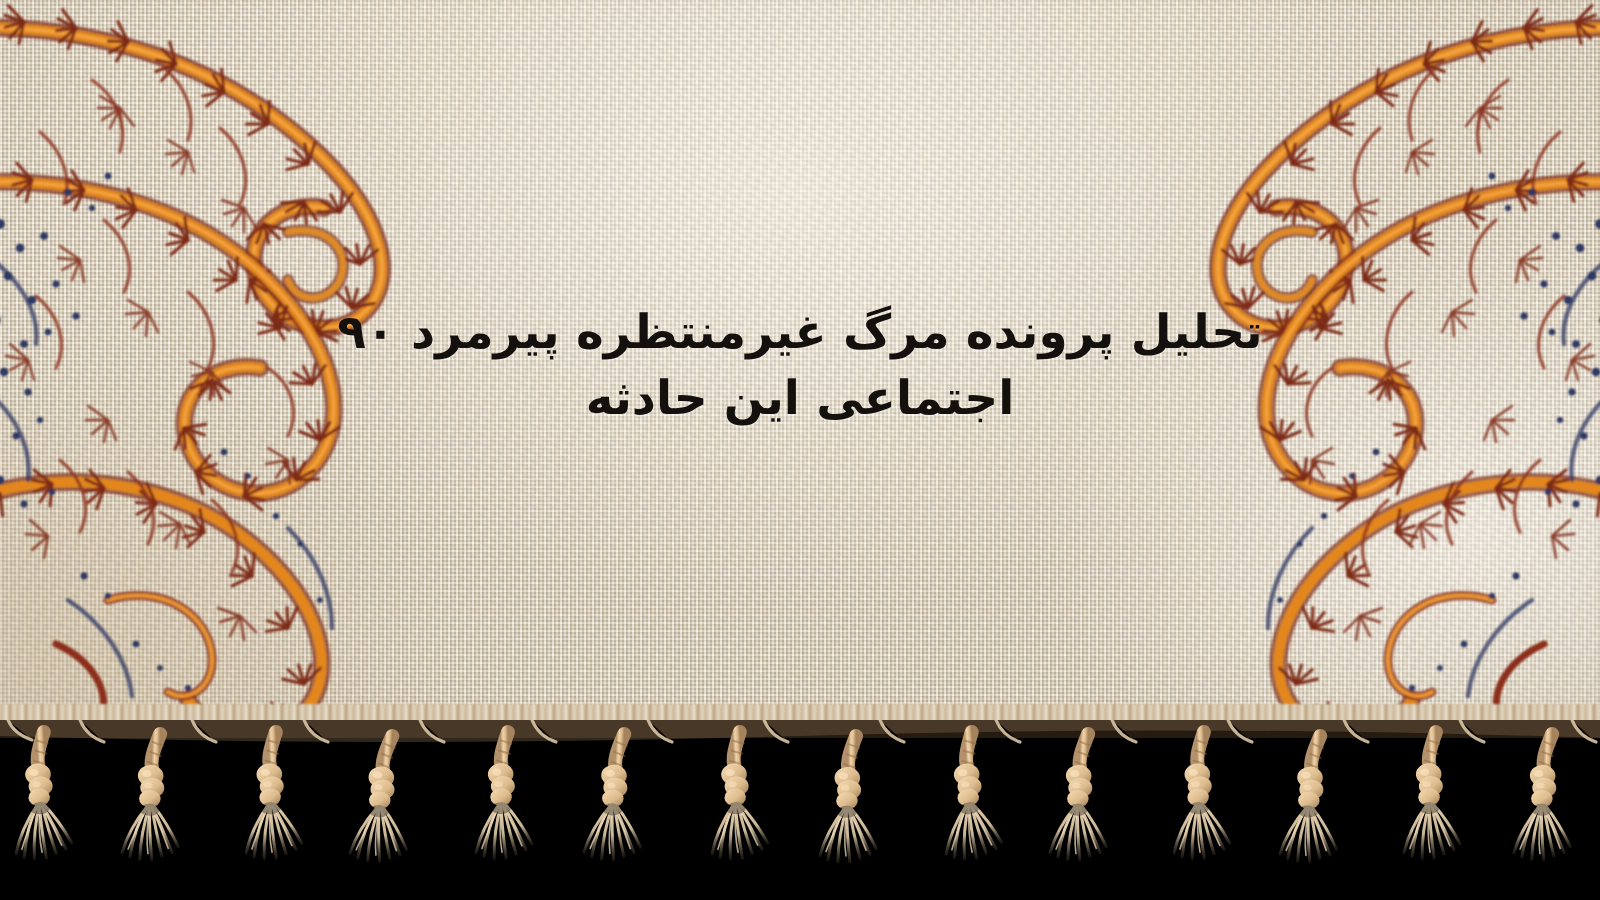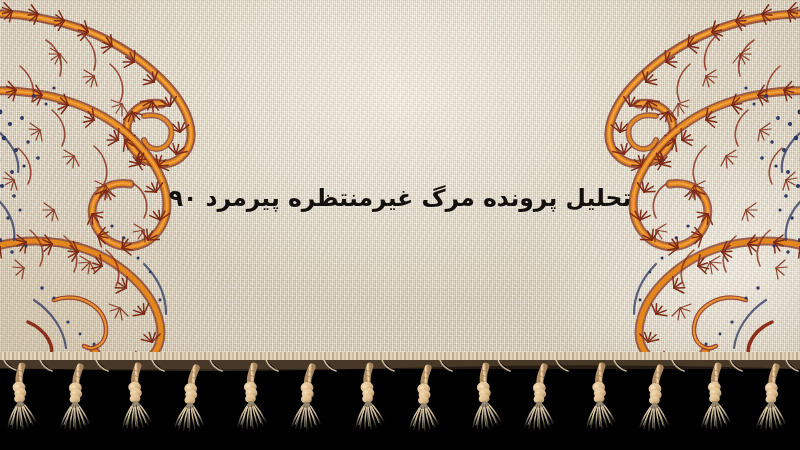--- a/index.html
+++ b/index.html
@@ -61,21 +61,20 @@
   .orn{position:absolute;top:0;pointer-events:none;}
   .orn.left{left:-6px;}
   .orn.right{right:-6px;transform:scaleX(-1);}
 
   
   .title-block{
     position:absolute;left:0;top:150px;width:800px;
     text-align:center;
     direction:rtl;
     z-index:6;
-    margin-top:32px;
   }
   .title-line{
     font-family:"DejaVu Sans", sans-serif;
     font-size:23.5px;
     font-weight:700;
     line-height:32.5px;
     color:#14100d;
     letter-spacing:0px;
     white-space:nowrap;
     text-shadow:0 1px 0 rgba(255,255,255,.25);
@@ -566,20 +565,21 @@
           <path d="M0 196 C 14 208 22 224 20 240"></path>
           <path d="M40 300 C 58 312 70 330 72 348"></path>
           <path d="M150 264 C 164 278 172 296 172 314"></path>
         </g>
       </g>
     </svg>
   </div>
 
   <div class="title-block">
     <div class="title-line">تحلیل پرونده مرگ غیرمنتظره پیرمرد ۹۰</div>
+    <div class="title-line">اجتماعی این حادثه</div>
   </div>
 
   <div class="selvedge"></div>
   <div class="selvedge-shadow"></div>
 
   <div class="fringe-area">
     <svg width="800" height="90" viewBox="0 0 800 90" xmlns="http://www.w3.org/2000/svg">
       <defs>
         <linearGradient id="cord" x1="0" y1="0" x2="1" y2="0">
           <stop offset="0%" stop-color="#b3916a"></stop>

